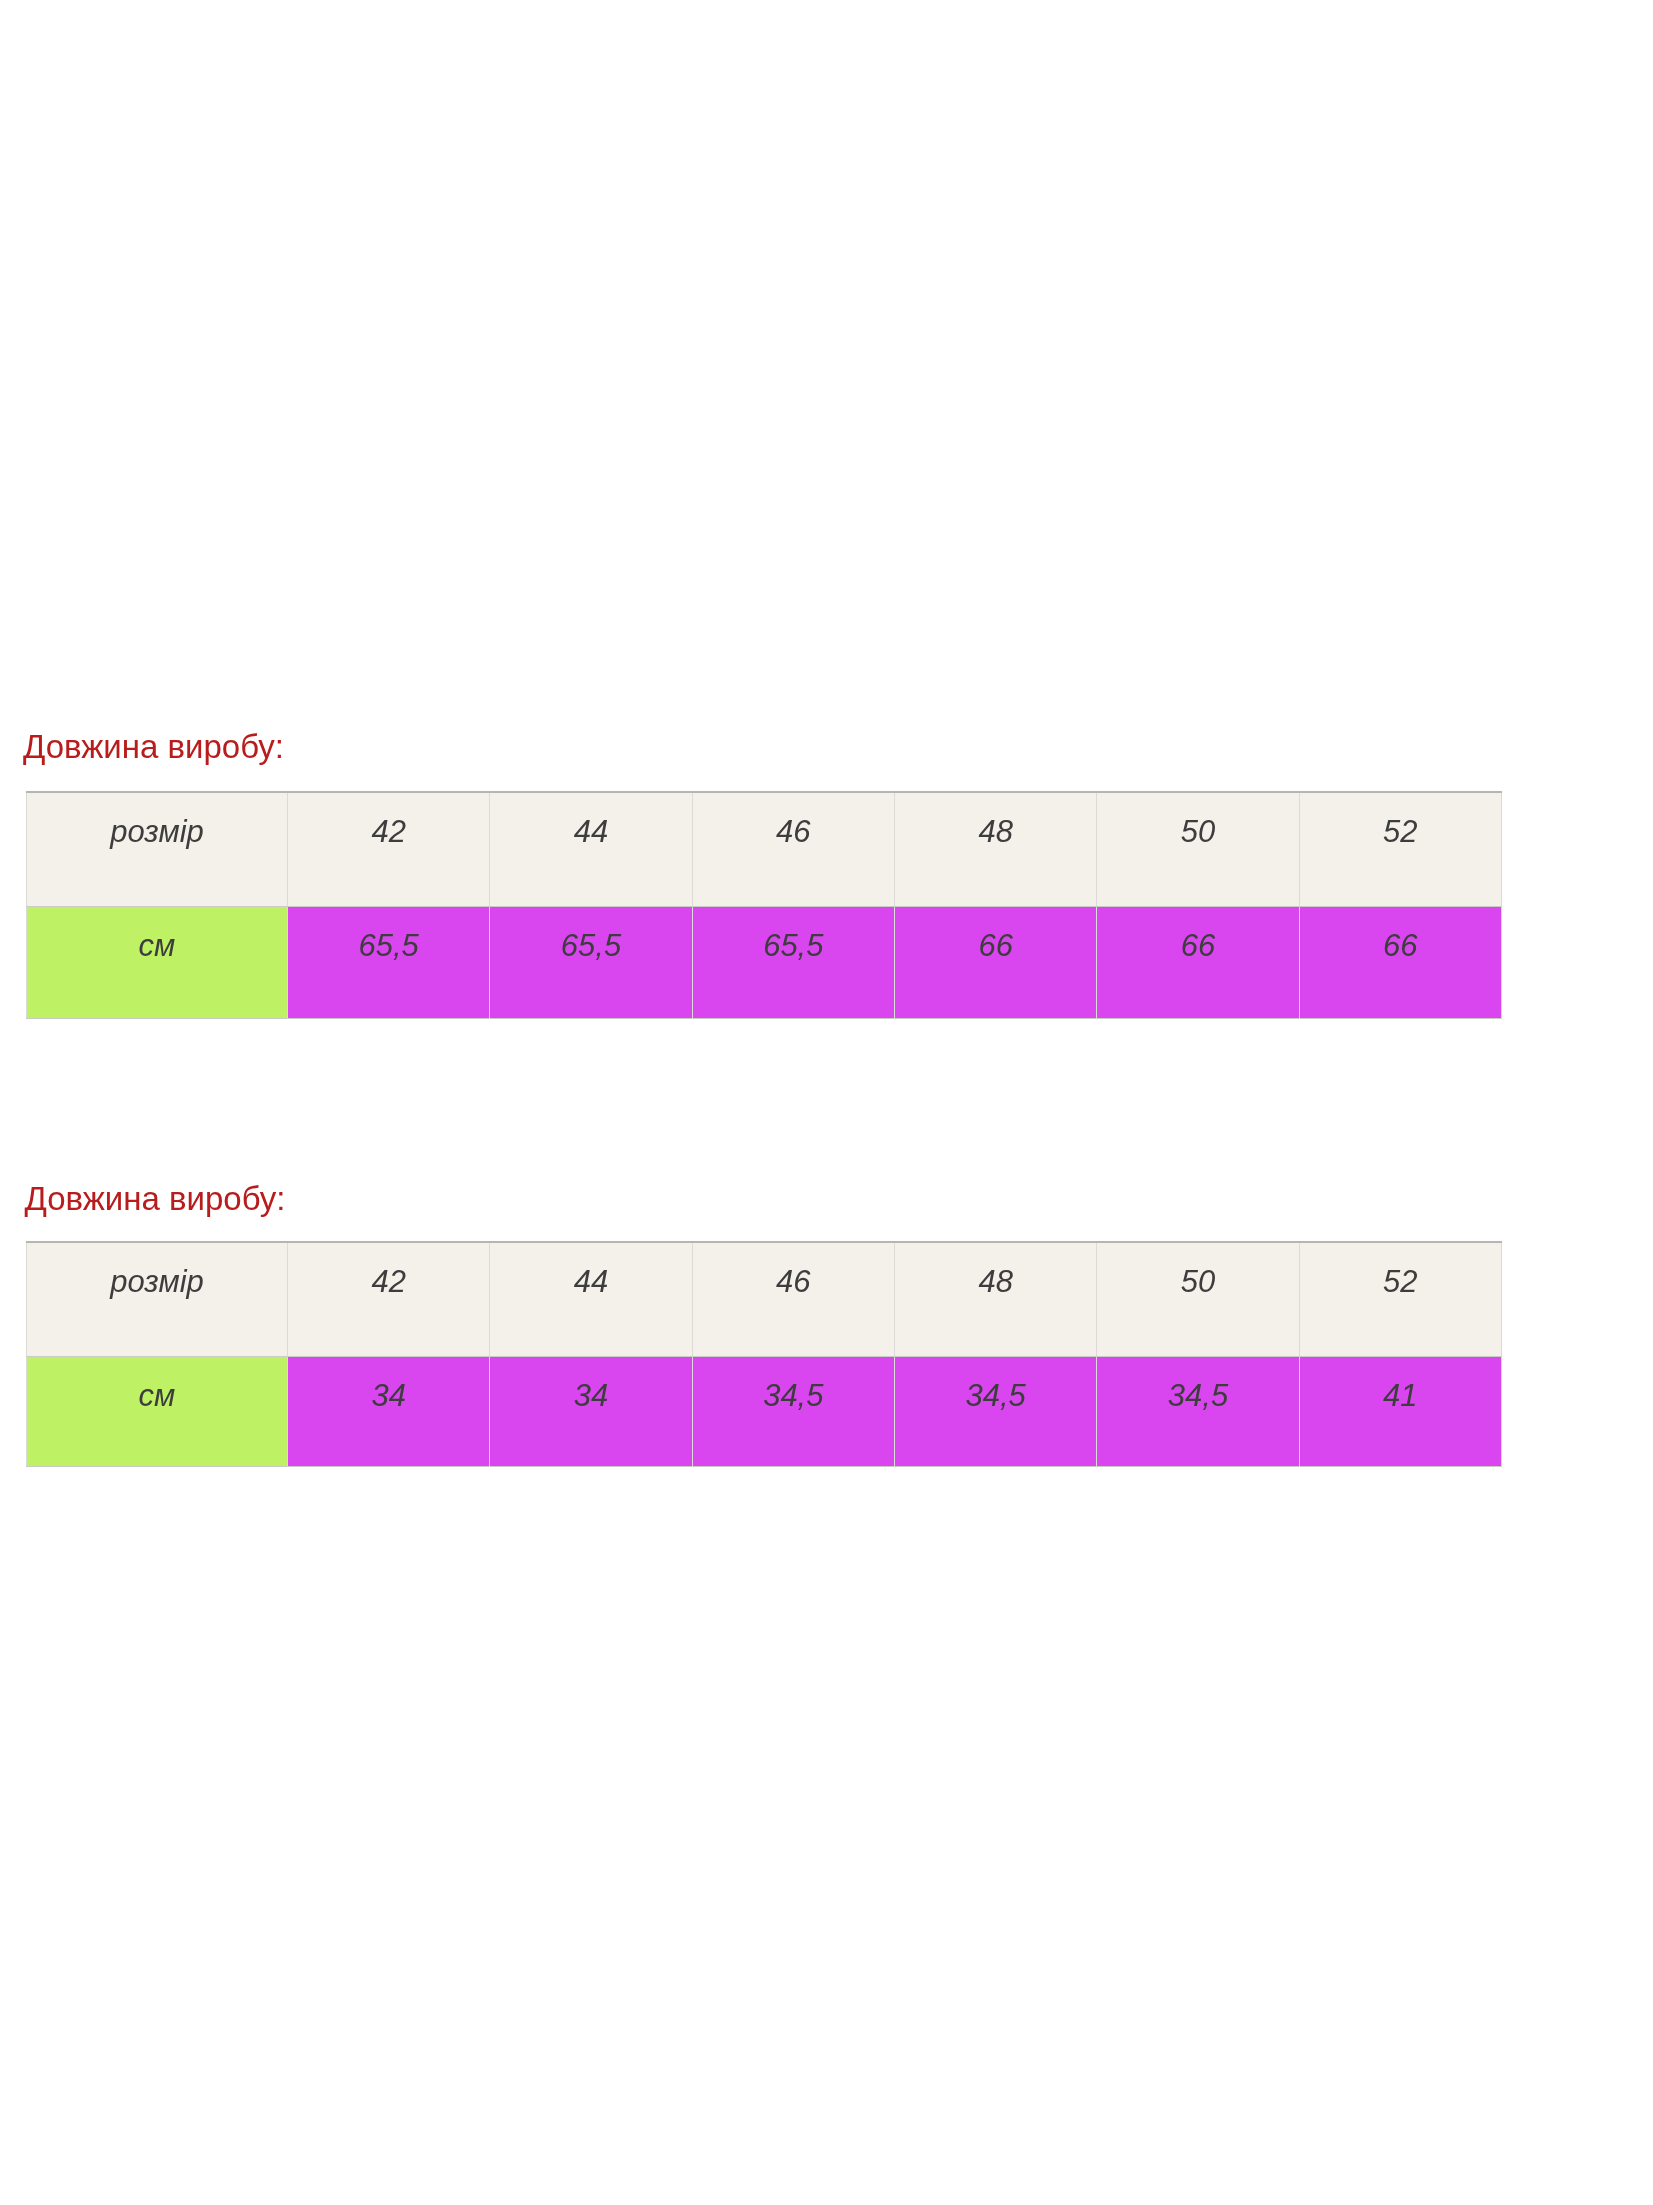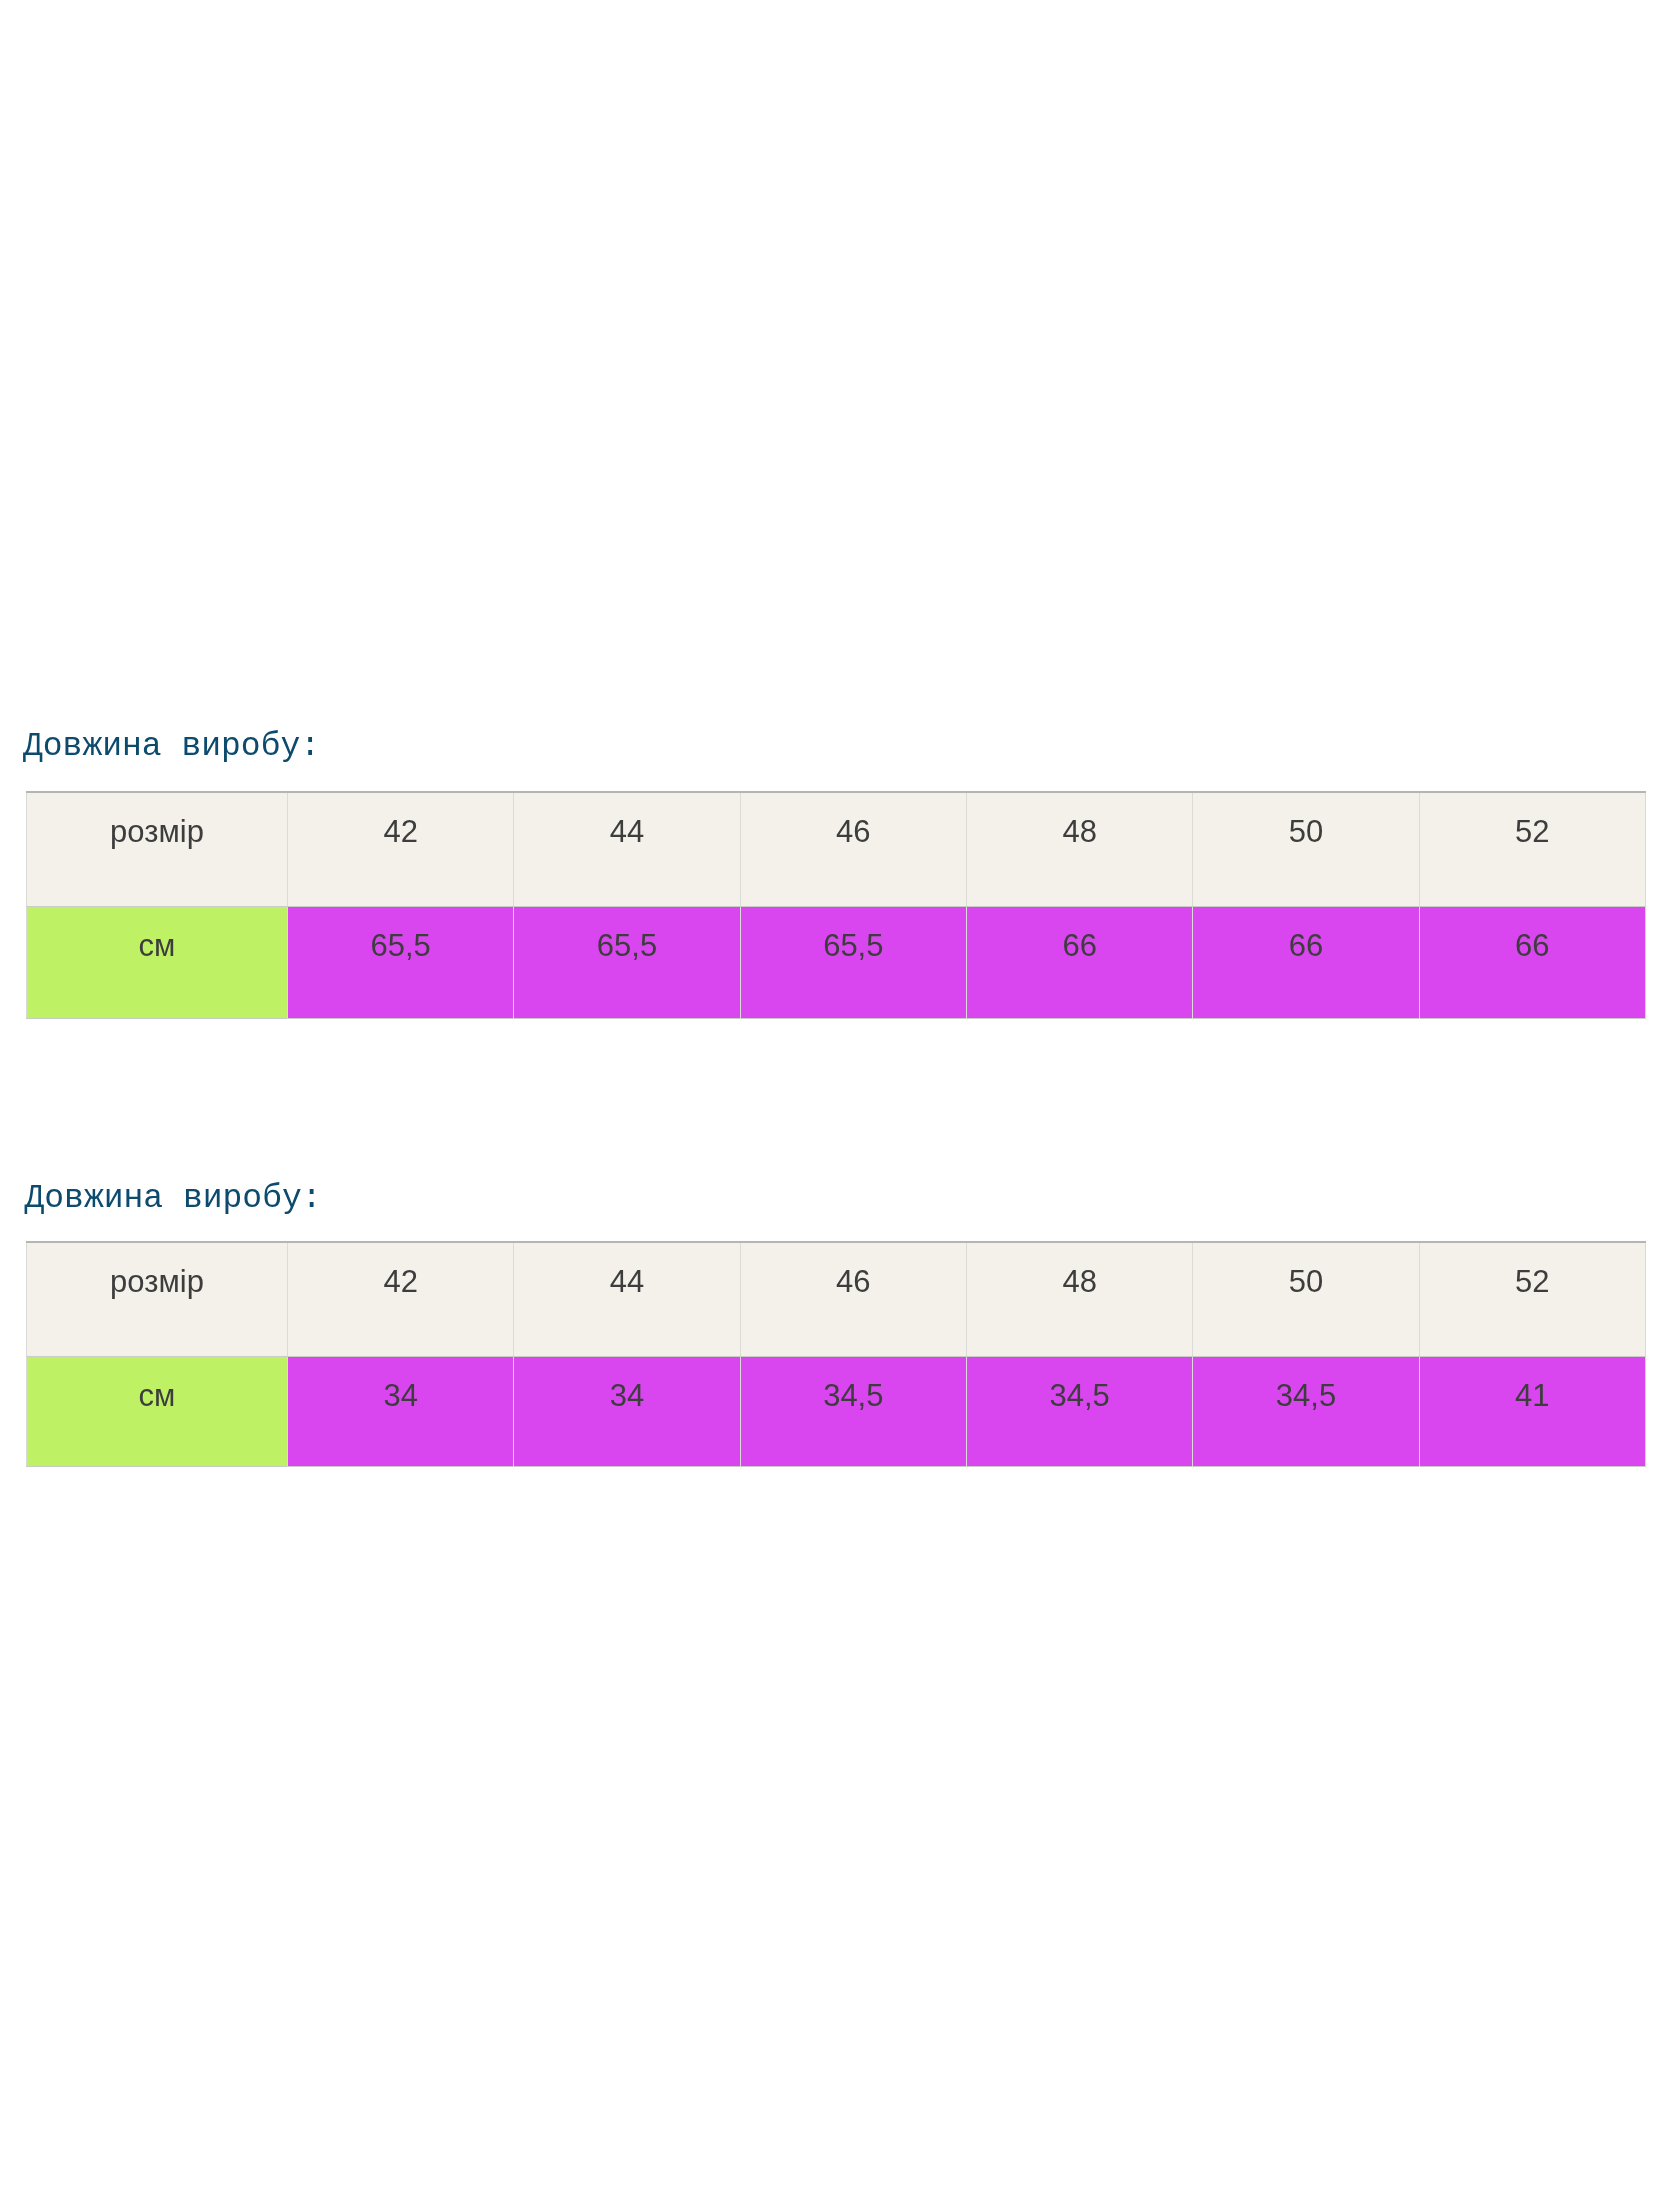--- a/index.html
+++ b/index.html
@@ -12,37 +12,37 @@
     height: 2205px;
     position: relative;
     font-family: "Liberation Sans", sans-serif;
     color: #3d3d3d;
   }
   .heading {
     position: absolute;
     font-size: 33px;
     line-height: 1.15;
     font-weight: 400;
-    color: #0c4a6e;
+    color: #b91c1c;
     white-space: nowrap;
-    font-family: Liberation Mono, monospace;
   }
   #heading-product-length { left: 23px; top: 701px; }
   #heading-sleeve-length  { left: 24.5px; top: 1153px; }
 
   table.size-table {
     position: absolute;
     left: 26px;
-    width: 1620px;
+    width: 1476px;
     border-collapse: collapse;
     table-layout: fixed;
     border-top: 2.5px solid #b5b5b2;
     border-left: 1.6px solid #d9d9d6;
     border-right: 1.6px solid #d9d9d6;
     border-bottom: 1.6px solid #c9c9c6;
+    font-style: italic;
   }
   #table-product-length { top: 791px; }
   #table-sleeve-length  { top: 1241px; }
 
   col.label-col { width: 261px; }
   col.size-col  { width: auto; }
 
   td {
     text-align: center;
     vertical-align: top;

